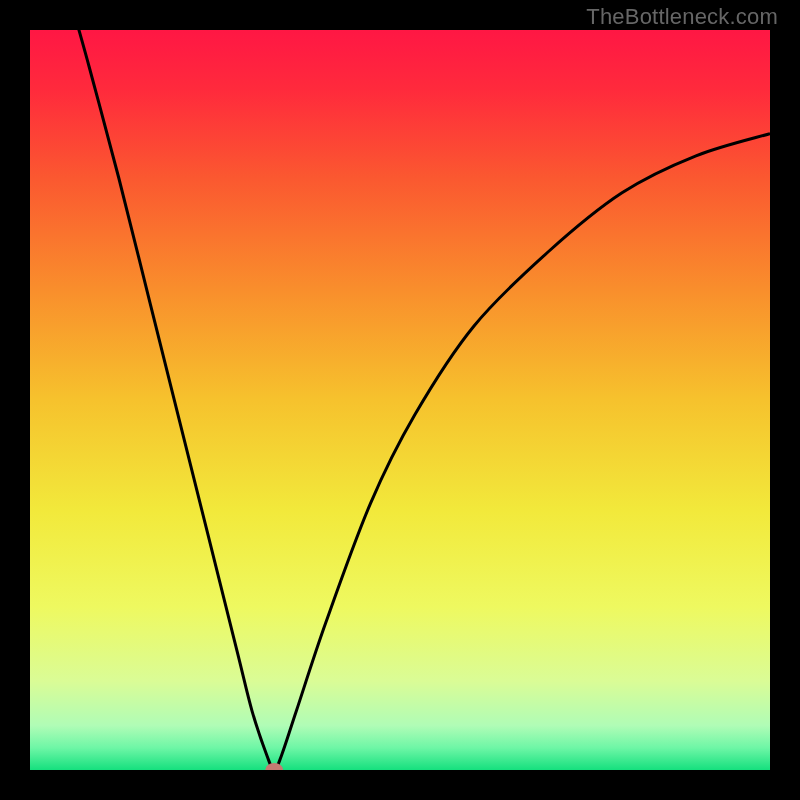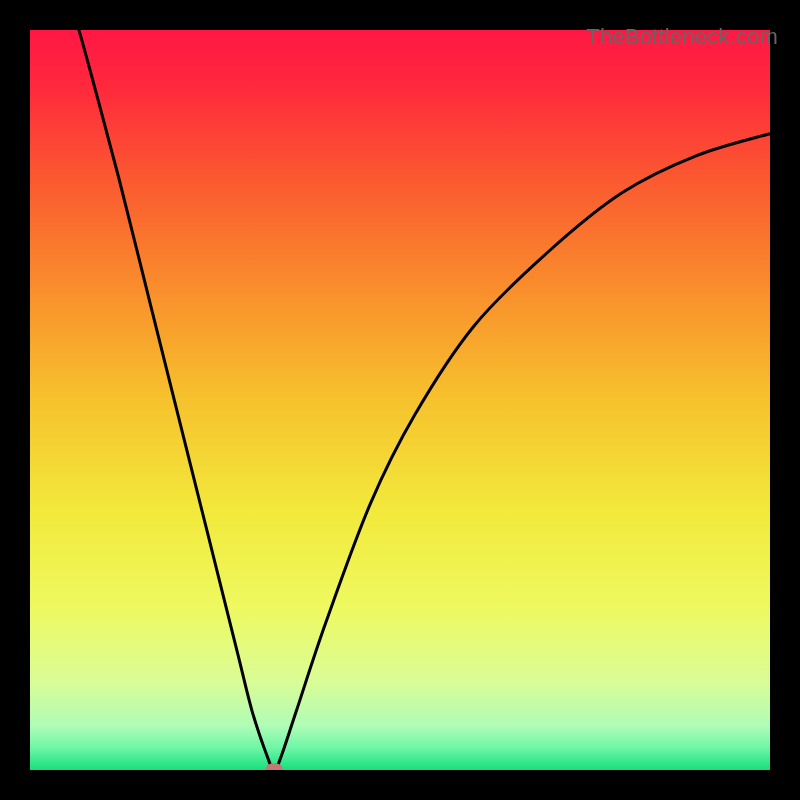--- a/index.html
+++ b/index.html
@@ -19,21 +19,20 @@
   }
   .watermark {
     position: absolute;
     top: 4px;
     right: 22px;
     color: #666;
     font-size: 22px;
     font-weight: 500;
     letter-spacing: 0.2px;
     z-index: 10;
-    margin-top: 20px;
   }
   .plot-wrap {
     position: absolute;
     left: 30px;
     top: 30px;
     width: 740px;
     height: 740px;
     background: #000;
   }
   svg {

